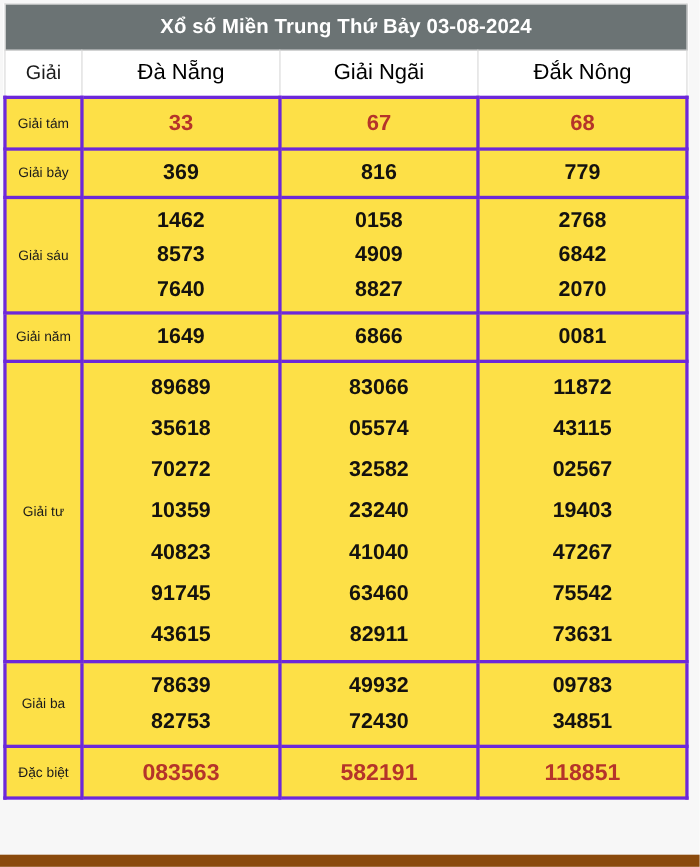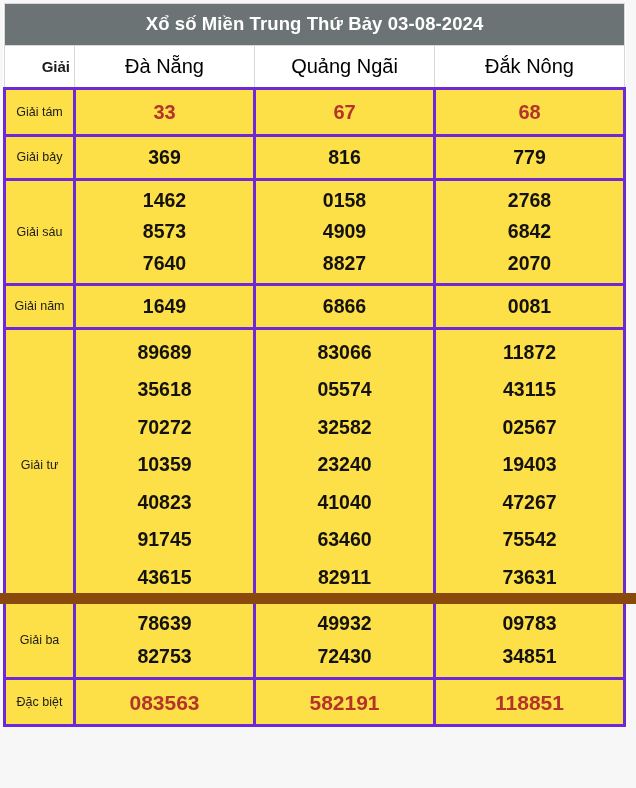--- a/index.html
+++ b/index.html
@@ -11,21 +11,21 @@
     width: 636px;
     height: 788px;
     background: #f7f7f7;
     font-family: "Liberation Sans", sans-serif;
     -webkit-font-smoothing: antialiased;
     overflow: hidden;
   }
   .page {
     position: relative;
     width: 636px;
-    height: 604px;
+    height: 788px;
     box-sizing: border-box;
   }
   .result-table-wrap {
     position: absolute;
     left: 3px;
     top: 3px;
     width: 620px;
   }
   table.result-table {
     width: 620px;
@@ -51,24 +51,24 @@
     border: none;
   }
 
   
   tr.head-row th {
     border: 1px solid #d8d8d8;
     background: #ffffff;
     padding: 9px 4px;
   }
   th.giai-head {
-    font-size: 15px;
-    font-weight: bold;
+    font-size: 18px;
+    font-weight: normal;
     color: #1b1b1b;
-    text-align: right;
+    text-align: center;
   }
   th.prov-head {
     font-size: 20px;
     font-weight: normal;
     color: #000000;
     text-align: center;
   }
 
   
   table.result-table td {
@@ -150,21 +150,21 @@
         <col class="c-p2">
         <col class="c-p3">
       </colgroup>
       <thead>
         <tr class="title-row">
           <th colspan="4">Xổ số Miền Trung Thứ Bảy 03-08-2024</th>
         </tr>
         <tr class="head-row">
           <th class="giai-head">Giải</th>
           <th class="prov-head">Đà Nẵng</th>
-          <th class="prov-head">Quảng Ngãi</th>
+          <th class="prov-head">Giải Ngãi</th>
           <th class="prov-head">Đắk Nông</th>
         </tr>
       </thead>
       <tbody id="table-body">
           <tr class="r-g8">
             <td class="prize-label">Giải tám</td>
             <td class="nums">
               <div class="numstack">
                 <span class="num">33</span>
               </div>

